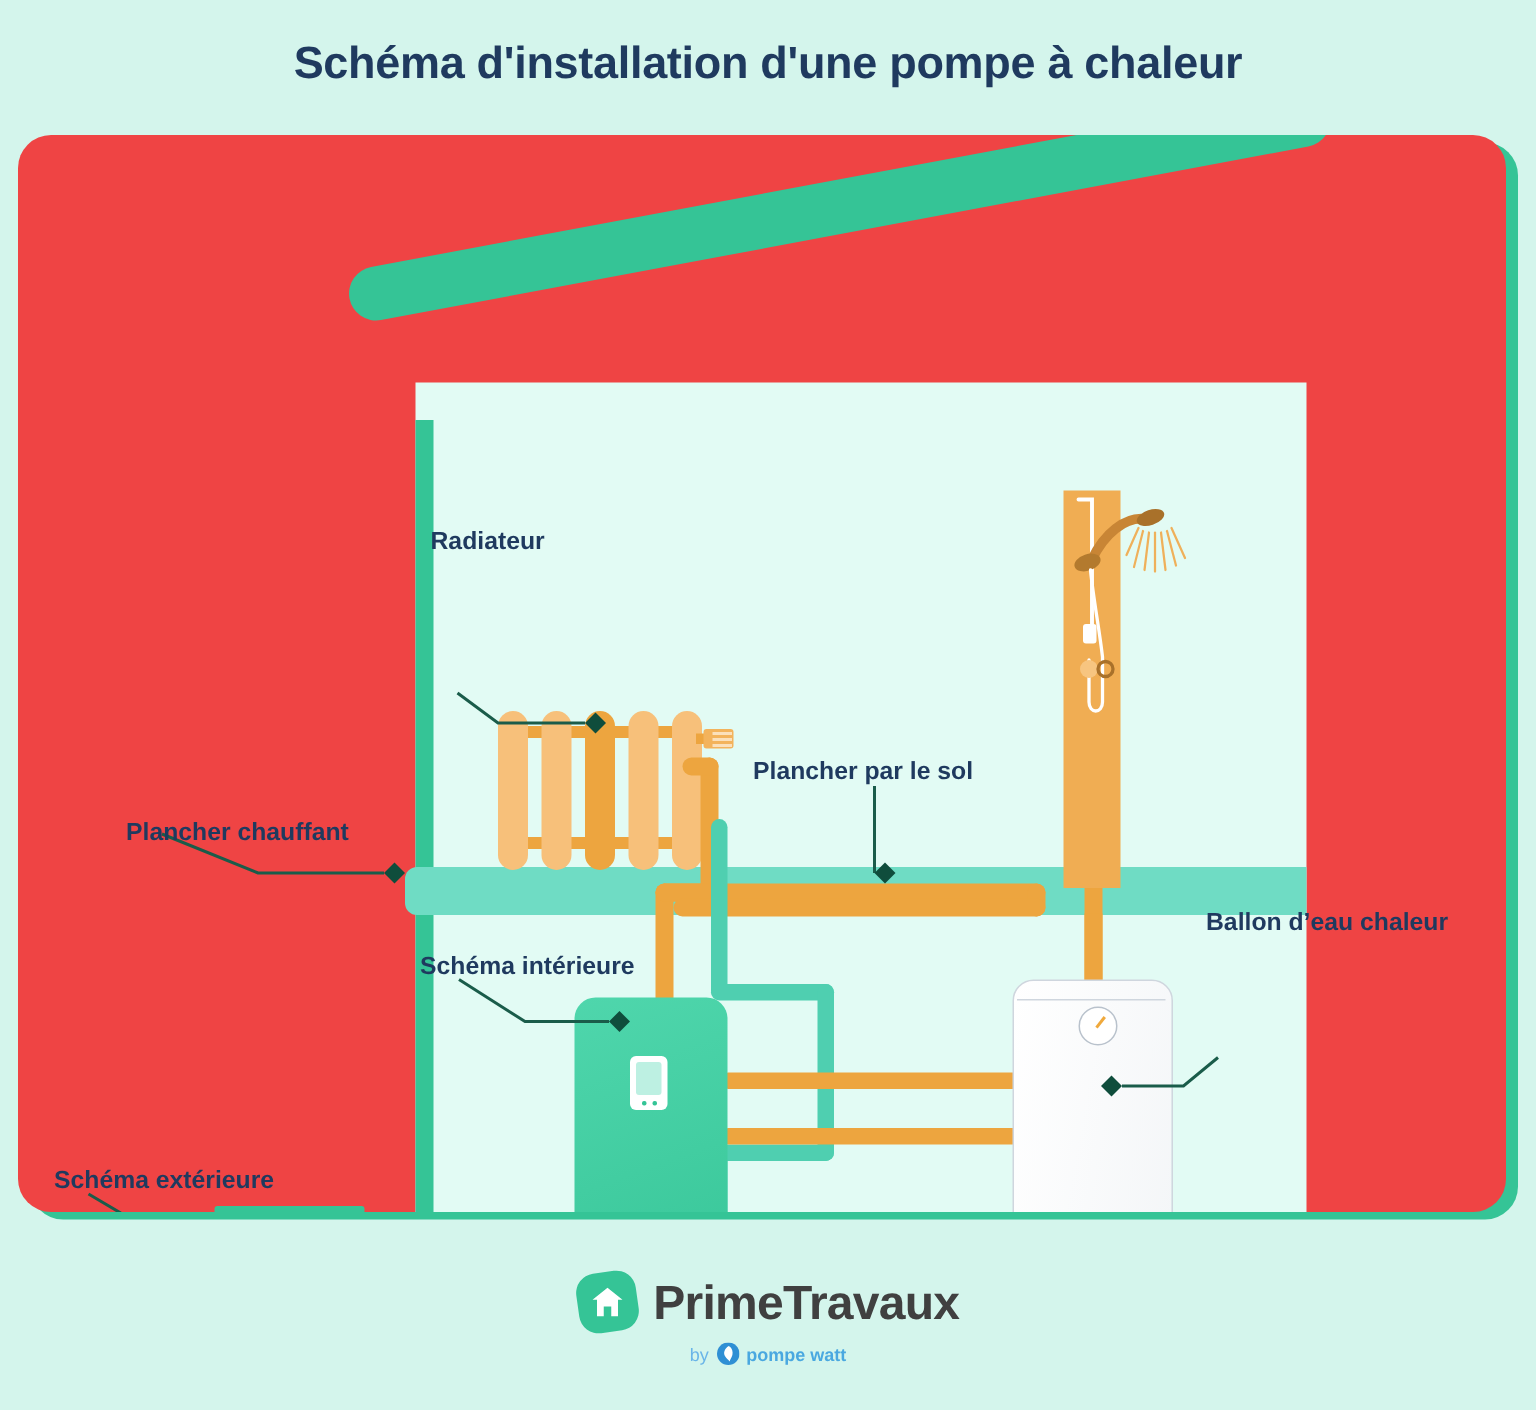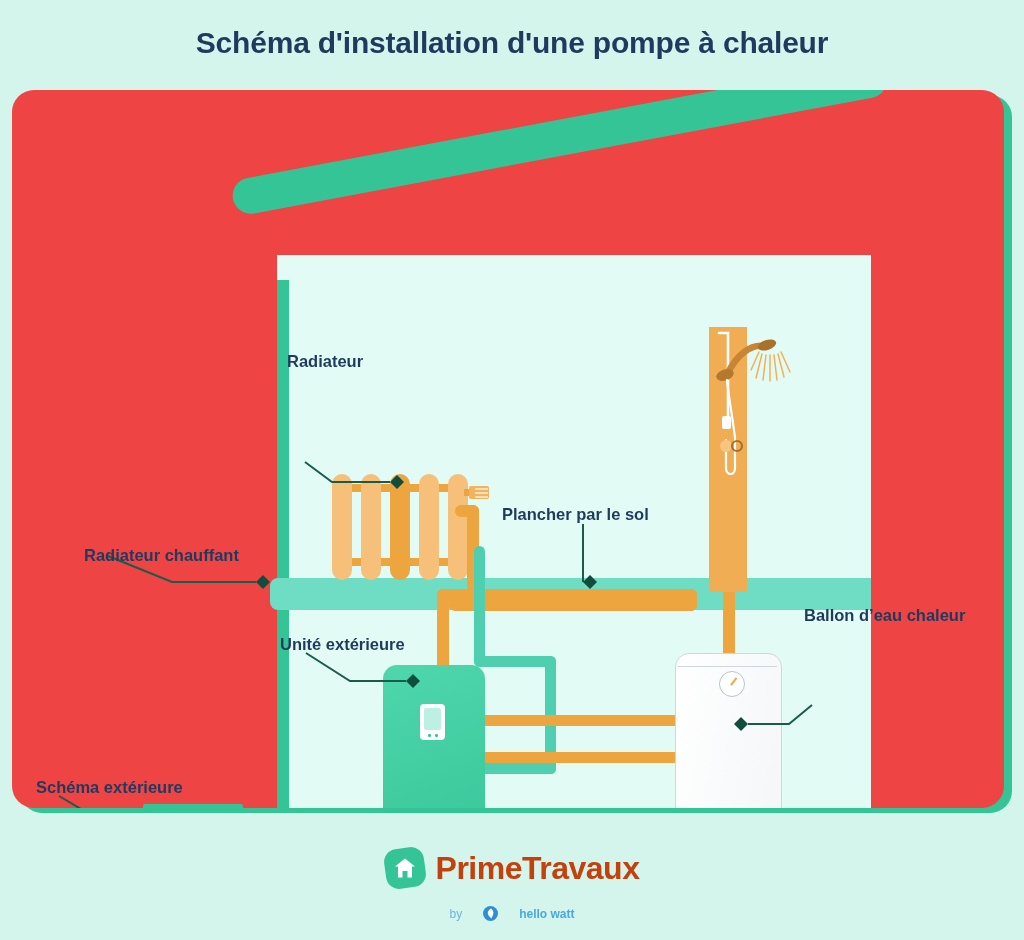--- a/index.html
+++ b/index.html
@@ -174,24 +174,24 @@
   #footer { position: absolute; left: 0; top: 848px; width: 1024px; text-align: center; }
   .logo-row { display: inline-flex; align-items: center; gap: 11px; }
   .logo-mark {
     width: 40px; height: 40px; background: #35c496;
     border-radius: 13px; position: relative; transform: rotate(-8deg);
   }
   .logo-house {
     position: absolute; left: 50%; top: 50%;
     transform: translate(-50%,-50%) rotate(8deg);
   }
-  .logo-text { font-size: 32px; font-weight: bold; color: #c2410c; letter-spacing: -0.5px; }
+  .logo-text { font-size: 32px; font-weight: bold; color: #404040; letter-spacing: -0.5px; }
   .byline {
-    margin-top: 14px; font-size: 12px; color: #4aa8e0; font-weight: bold;
-    display: flex; align-items: center; justify-content: center; gap: 21px;
+    margin-top: 2px; font-size: 12px; color: #4aa8e0; font-weight: bold;
+    display: flex; align-items: center; justify-content: center; gap: 5px;
   }
   .byline .by-word { color: #6ab5e8; font-weight: normal; }
 </style>
 </head>
 <body>
 
 <div id="root">
 
   <div id="title">Schéma d'installation d'une pompe à chaleur</div>
 
@@ -294,40 +294,40 @@
         <path d="M378 392 l7 -7 l7 7 l-7 7 z"></path>
         <path d="M244 492 l7 -7 l7 7 l-7 7 z"></path>
         <path d="M571 492 l7 -7 l7 7 l-7 7 z"></path>
         <path d="M394 591 l7 -7 l7 7 l-7 7 z"></path>
         <path d="M142 729 l7 -7 l7 7 l-7 7 z"></path>
         <path d="M722 634 l7 -7 l7 7 l-7 7 z"></path>
       </g>
     </svg>
 
     <div class="label" style="left:275px;top:262px">Radiateur</div>
-    <div class="label" style="left:72px;top:456px">Radiateur chauffant</div>
+    <div class="label" style="left:72px;top:456px">Plancher chauffant</div>
     <div class="label" style="left:490px;top:415px">Plancher par le sol</div>
-    <div class="label" style="left:268px;top:545px">Unité extérieure</div>
+    <div class="label" style="left:268px;top:545px">Schéma intérieure</div>
     <div class="label" style="left:24px;top:688px">Schéma extérieure</div>
     <div class="label" style="left:792px;top:516px">Ballon d’eau chaleur</div>
 
   </div>
 
   <div id="footer">
     <div class="logo-row">
       <div class="logo-mark">
         <svg class="logo-house" width="22" height="21" viewBox="0 0 22 21">
           <path d="M11 1 L21 9 L18 9 L18 20 L13.5 20 L13.5 13.5 L8.5 13.5 L8.5 20 L4 20 L4 9 L1 9 Z" fill="#ffffff"></path>
         </svg>
       </div>
       <div class="logo-text">PrimeTravaux</div>
     </div>
     <div class="byline">
       <span class="by-word">by</span>
       <svg width="15" height="15" viewBox="0 0 15 15">
         <circle cx="7.5" cy="7.5" r="7.5" fill="#2f8fd4"></circle>
         <path d="M7.8 2.4 C 5 4.2 4 7 5.4 9.2 C 6.3 10.6 7.4 11.4 8.4 12.6 C 9 10.6 10.6 9 10.4 6.6 C 10.3 4.6 9.3 3.2 7.8 2.4 Z" fill="#ffffff"></path>
       </svg>
-      <span>hello watt</span>
+      <span>pompe watt</span>
     </div>
   </div>
 
 </div>
 
 </body></html>

